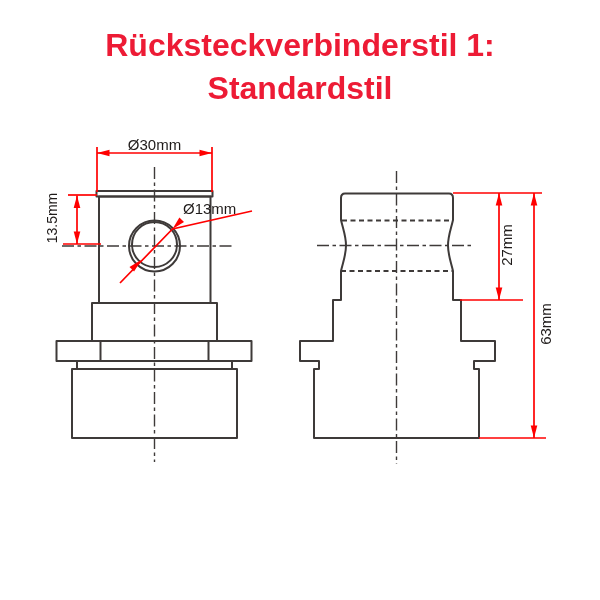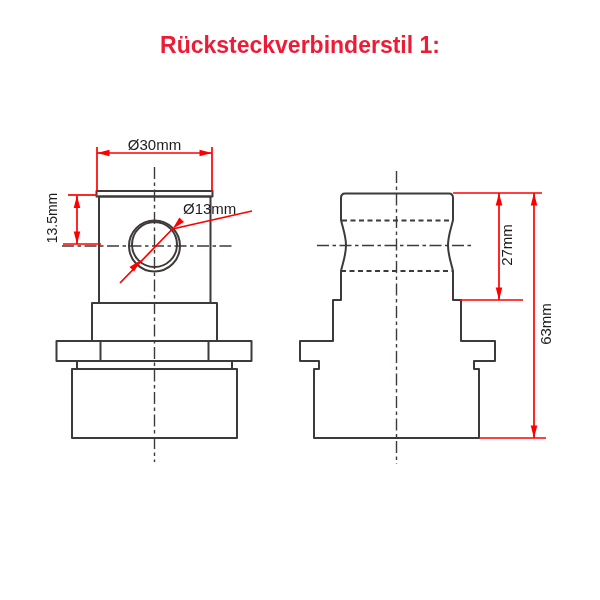--- a/index.html
+++ b/index.html
@@ -17,41 +17,42 @@
     background: #ffffff;
     overflow: hidden;
   }
   .title {
     position: absolute;
     top: 24px;
     left: 0;
     width: 600px;
     text-align: center;
     font-weight: bold;
-    font-size: 23px;
+    font-size: 32px;
     line-height: 43px;
     letter-spacing: 0px;
     color: #ed1b35;
   }
   svg.drawing {
     position: absolute;
     top: 0;
     left: 0;
   }
   svg.drawing text {
     font-family: "Liberation Sans", sans-serif;
   }
 </style>
 </head>
 <body>
 
 <div class="frame">
 
   <div class="title">
     <div>Rücksteckverbinderstil 1:</div>
+    <div>Standardstil</div>
   </div>
 
   <svg class="drawing" width="600" height="600" viewBox="0 0 600 600" xmlns="http://www.w3.org/2000/svg">
 
     <g fill="none" stroke-width="2" stroke-linejoin="round" stroke-linecap="square" stroke="#3e3a39">
       <rect x="96.5" y="191" width="116" height="5.5"></rect>
       <rect x="99" y="196.5" width="111.5" height="106.5"></rect>
       <rect x="92" y="303" width="125" height="38"></rect>
       <rect x="56.5" y="341" width="195" height="20"></rect>
       <line x1="100.5" y1="341" x2="100.5" y2="361"></line>

